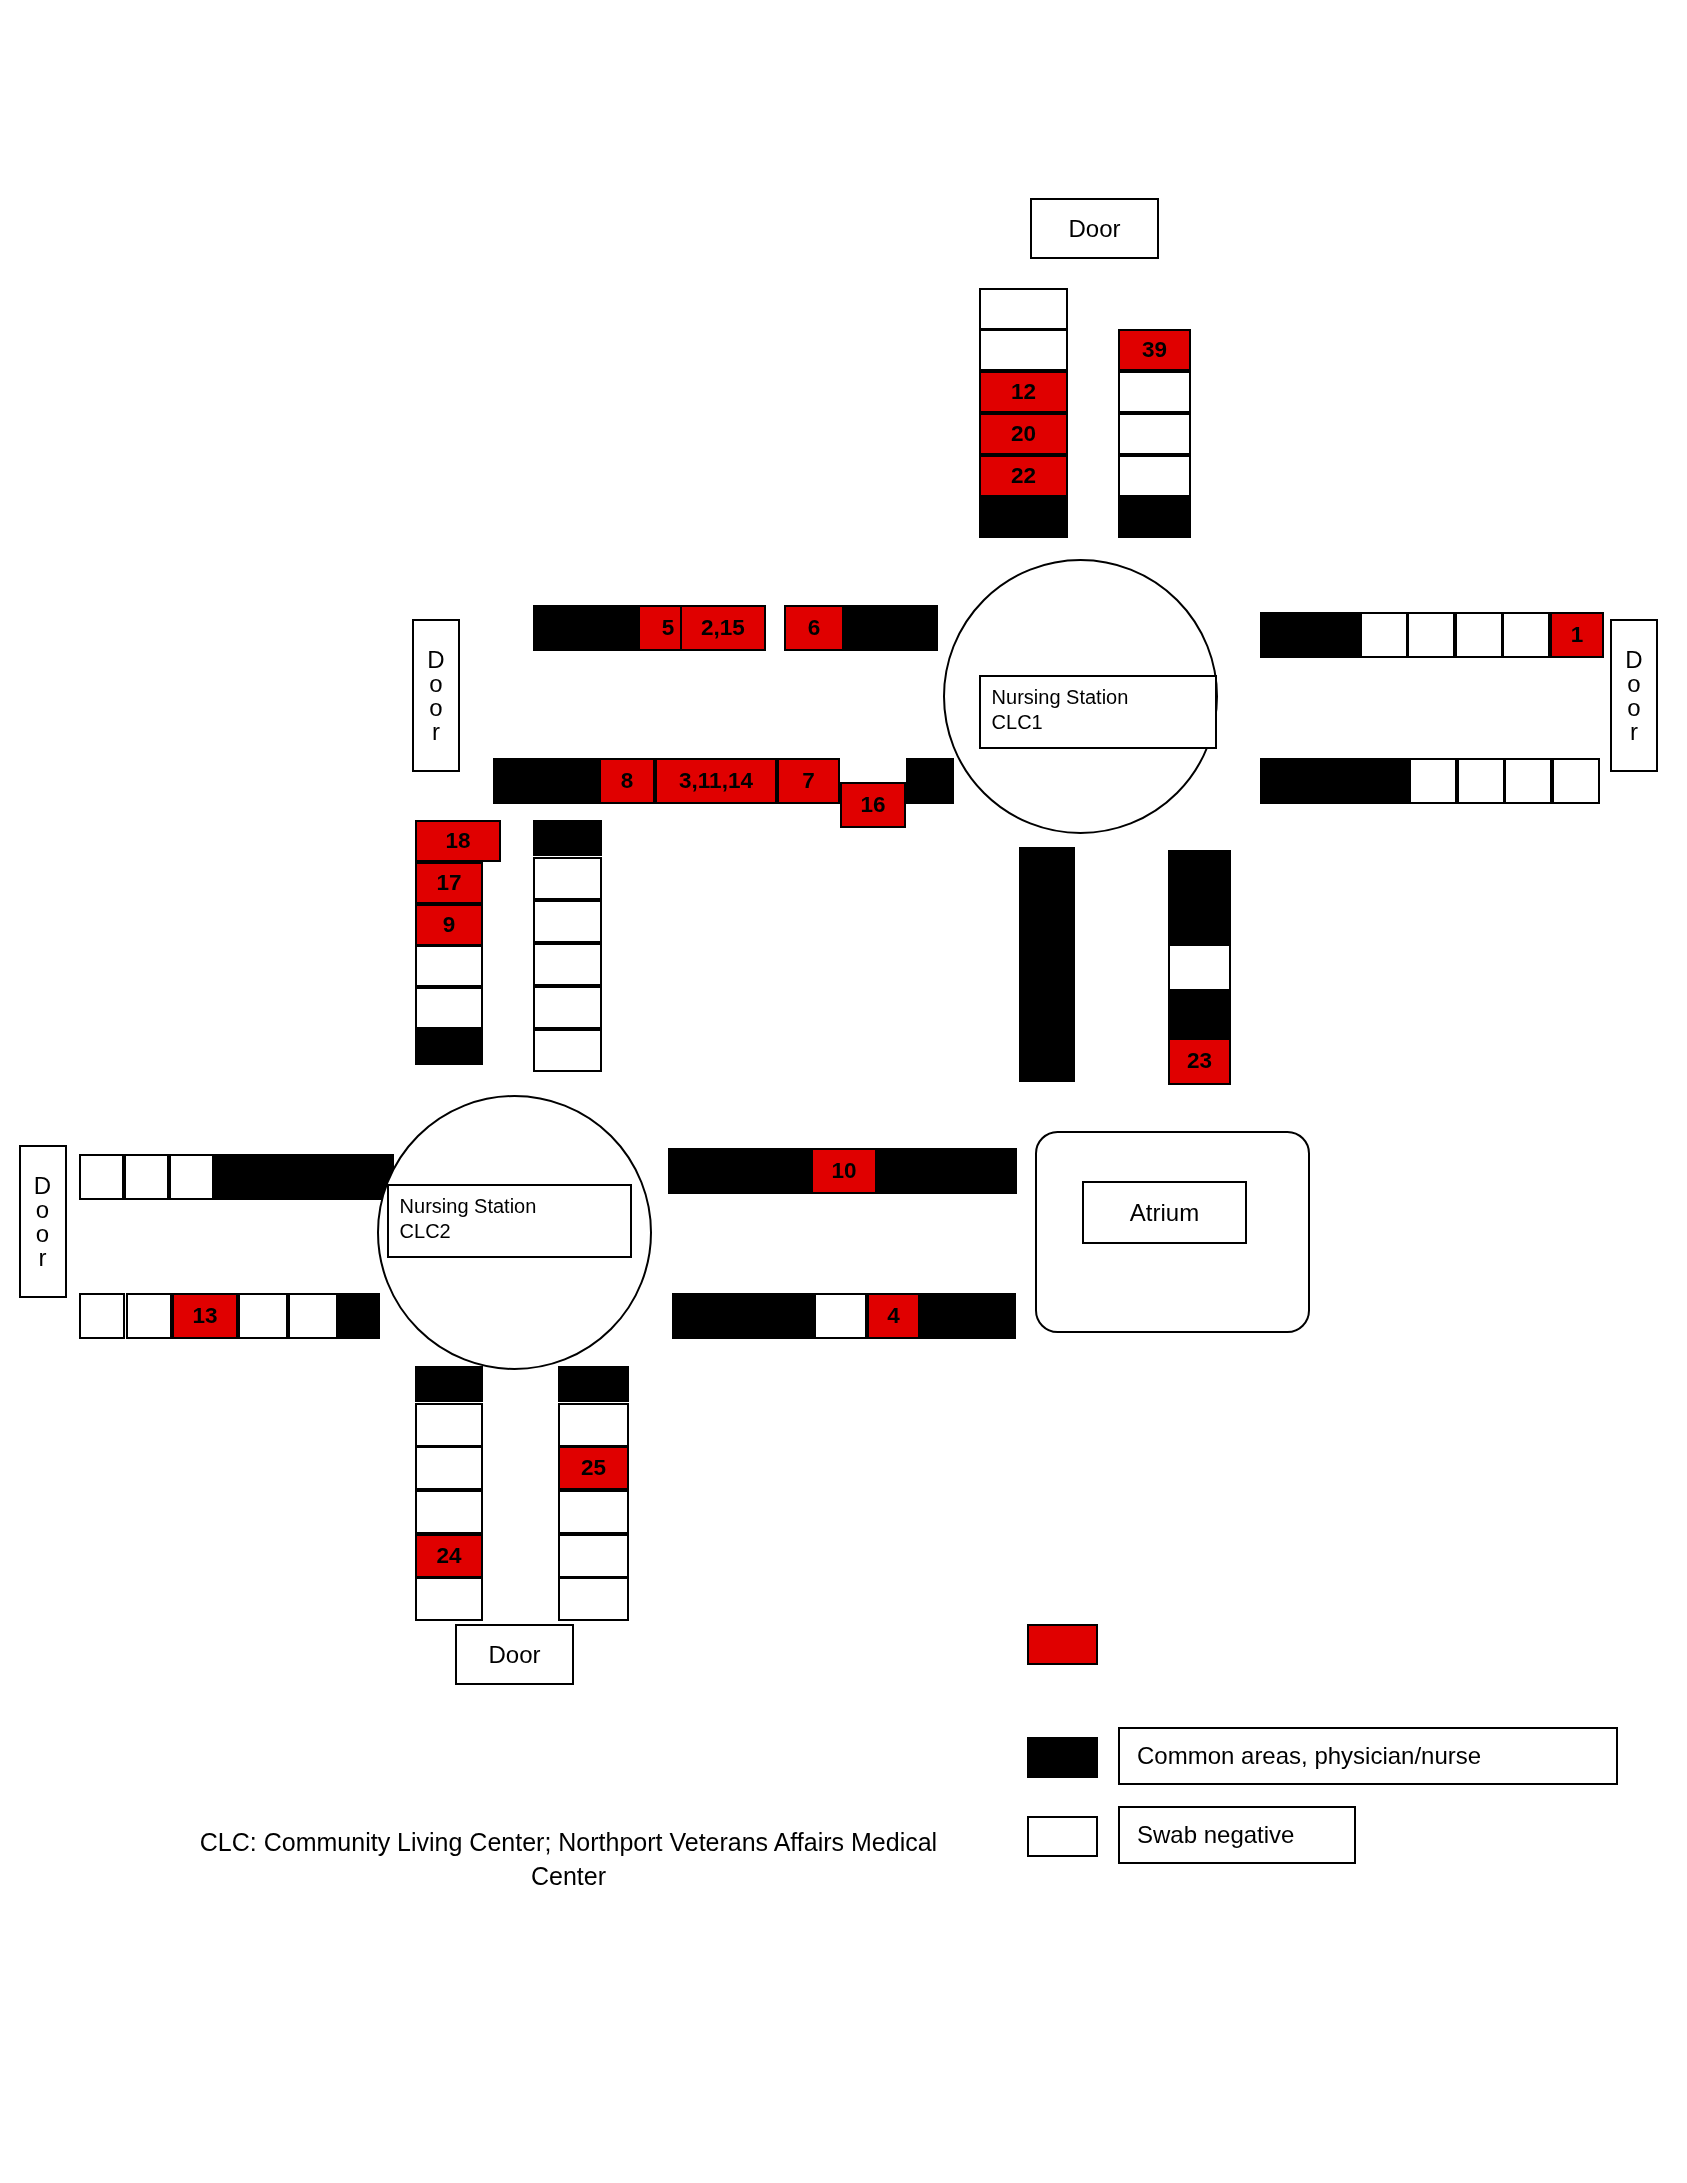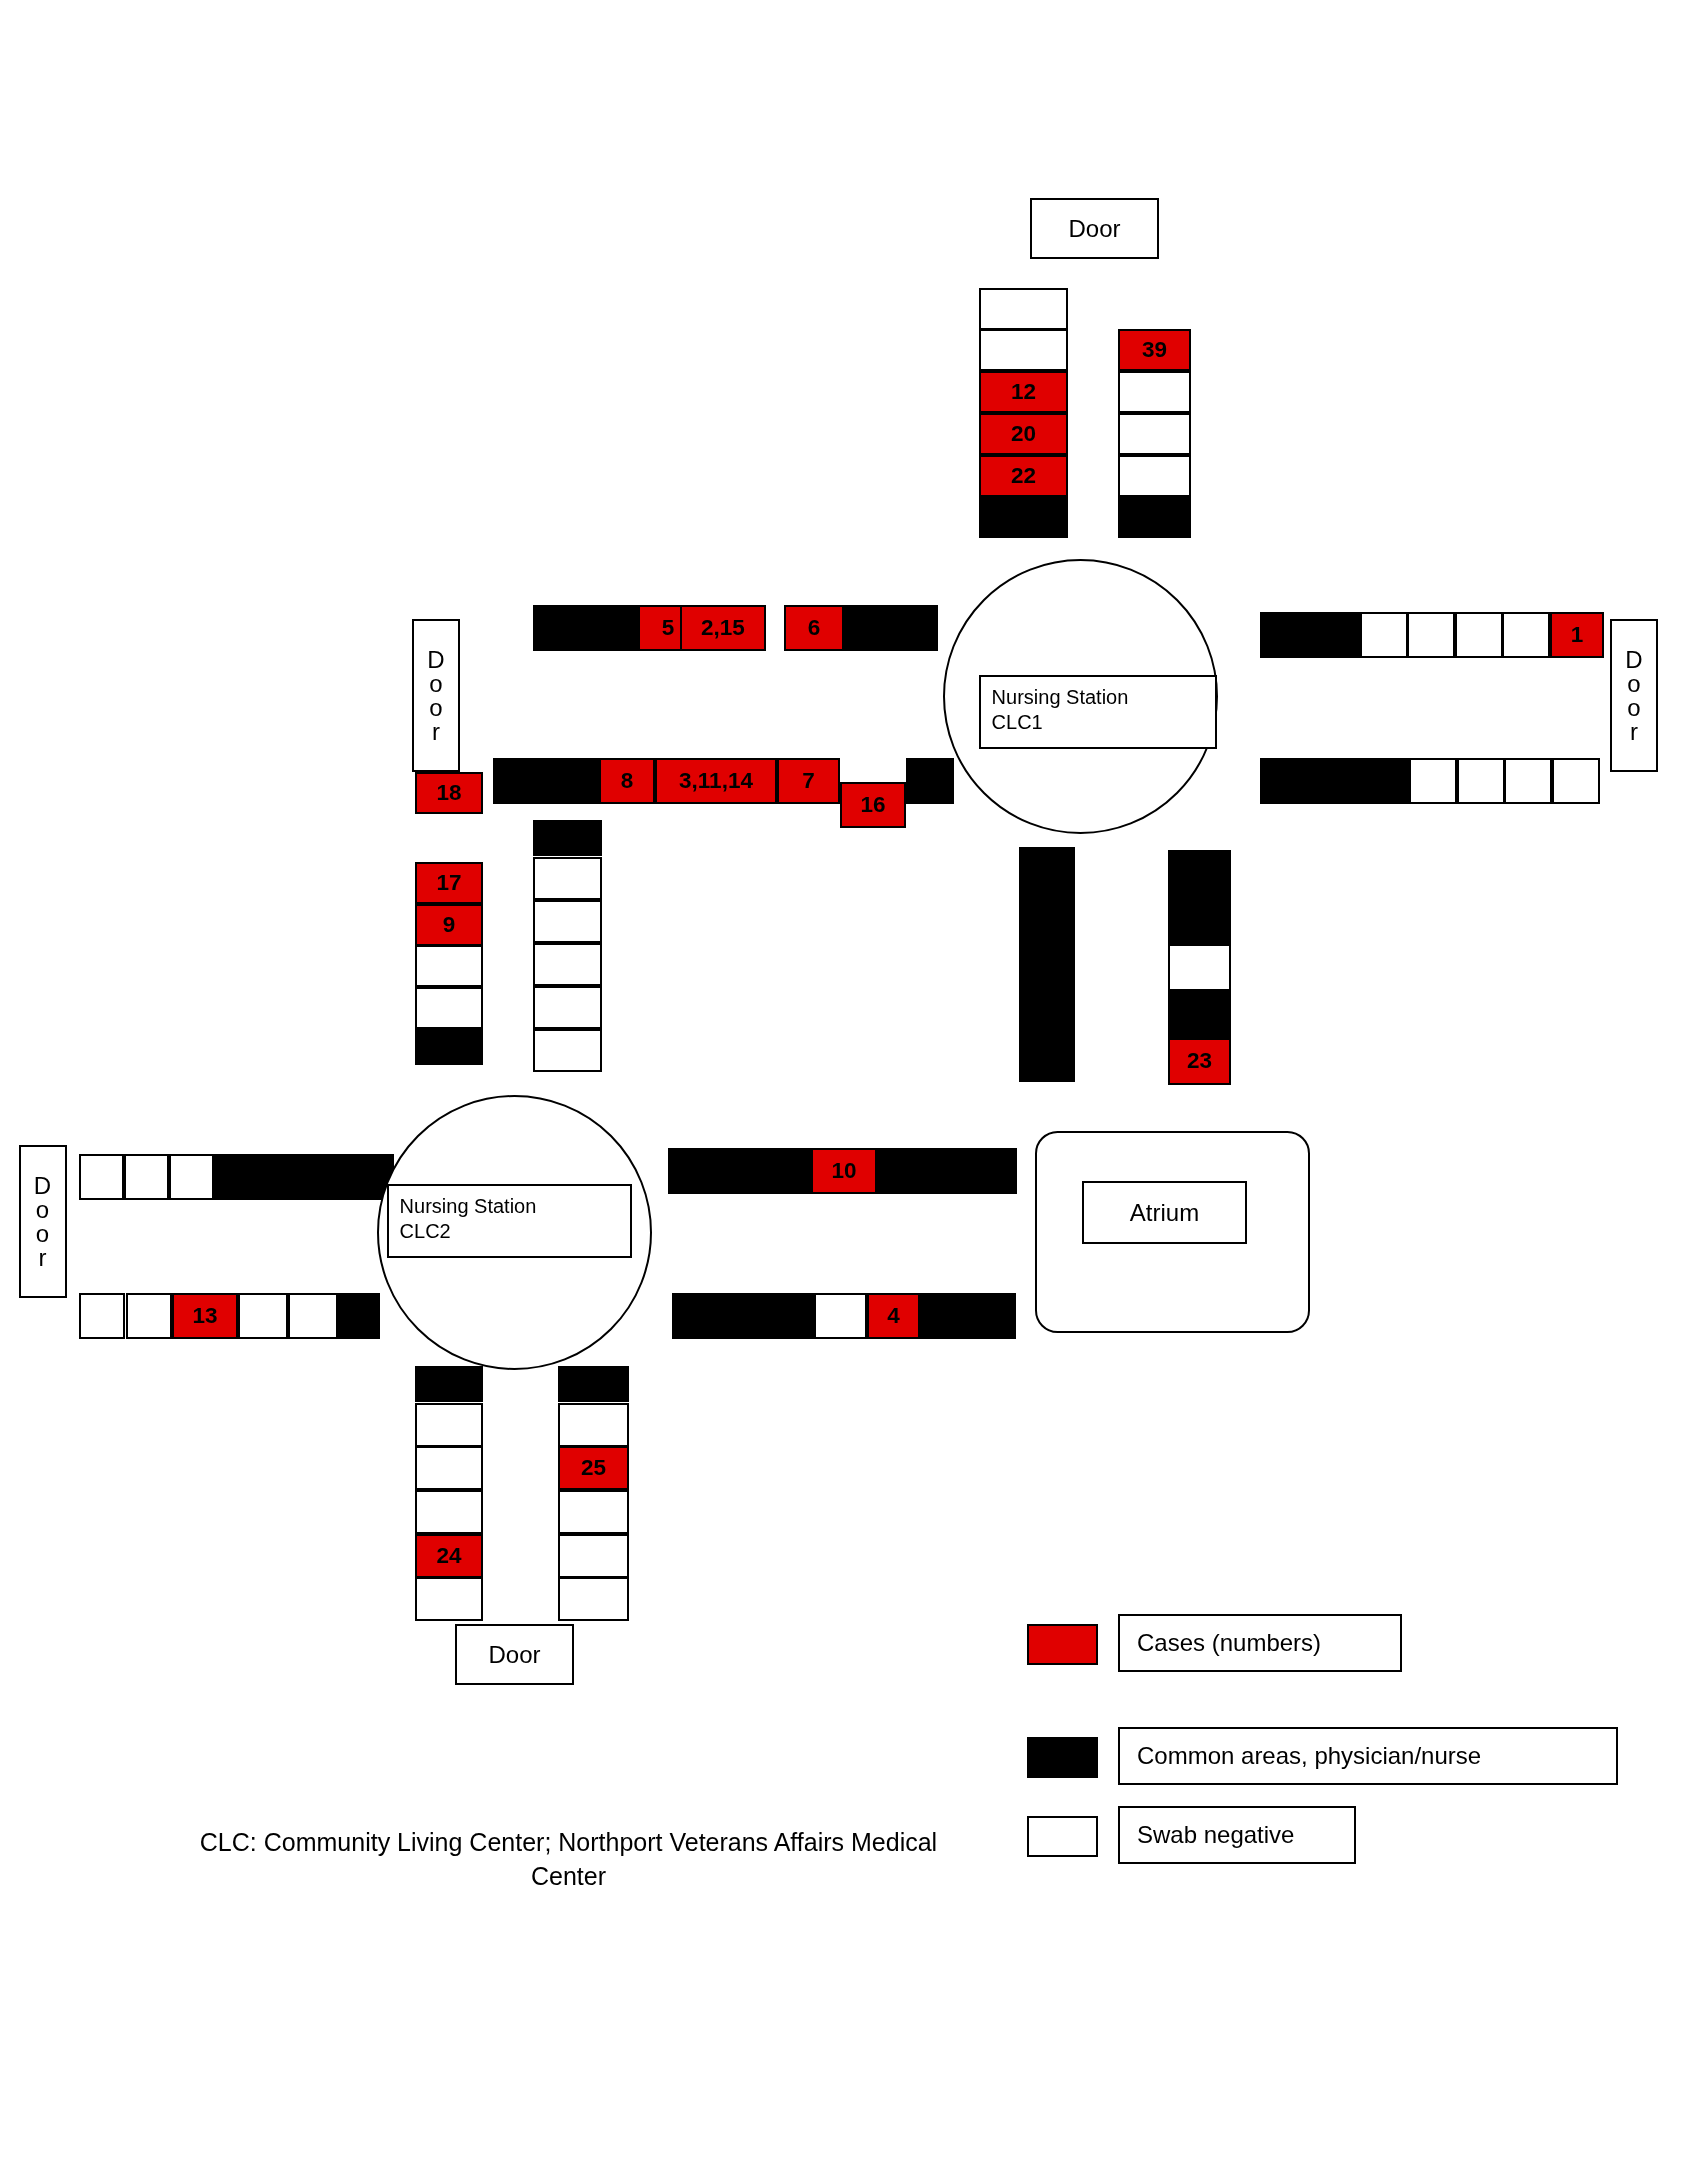--- a/index.html
+++ b/index.html
@@ -281,21 +281,21 @@
   <div class="cell neg" style="left:1457px; top:758px; width:48px; height:46px;">
       <span></span>
     </div>
   <div class="cell neg" style="left:1504px; top:758px; width:48px; height:46px;">
       <span></span>
     </div>
   <div class="cell neg" style="left:1552px; top:758px; width:48px; height:46px;">
       <span></span>
     </div>
 
-  <div class="cell case" style="left:415px; top:772px; width:68px; height:42px;">
+  <div class="cell case" style="left:415px; top:820px; width:86px; height:42px;">
       <span>18</span>
     </div>
   <div class="cell case" style="left:415px; top:862px; width:68px; height:42px;">
       <span>17</span>
     </div>
   <div class="cell case" style="left:415px; top:904px; width:68px; height:42px;">
       <span>9</span>
     </div>
   <div class="cell neg" style="left:415px; top:945px; width:68px; height:42px;">
       <span></span>
@@ -492,23 +492,20 @@
     <div>Nursing Station</div>
     <div>CLC2</div>
   </div>
 
   <div class="atrium-outer" style="left:1035px; top:1131px; width:275px; height:202px;"></div>
   <div class="atrium-label" style="left:1082px; top:1181px; width:165px; height:63px;">
     <span>Atrium</span>
   </div>
 
   <div class="legend-swatch case" style="left:1027px; top:1624px; width:71px; height:41px;"></div>
-  <div class="legend-text" style="left:1118px; top:1614px; width:284px; height:58px;">
-    <span>Cases (numbers)</span>
-  </div>
 
   <div class="legend-swatch common" style="left:1027px; top:1737px; width:71px; height:41px;"></div>
   <div class="legend-text" style="left:1118px; top:1727px; width:500px; height:58px;">
     <span>Common areas, physician/nurse</span>
   </div>
 
   <div class="legend-swatch neg" style="left:1027px; top:1816px; width:71px; height:41px;"></div>
 
   <div class="legend-text" style="left:1118px; top:1806px; width:238px; height:58px;">
     <span>Swab negative</span>

